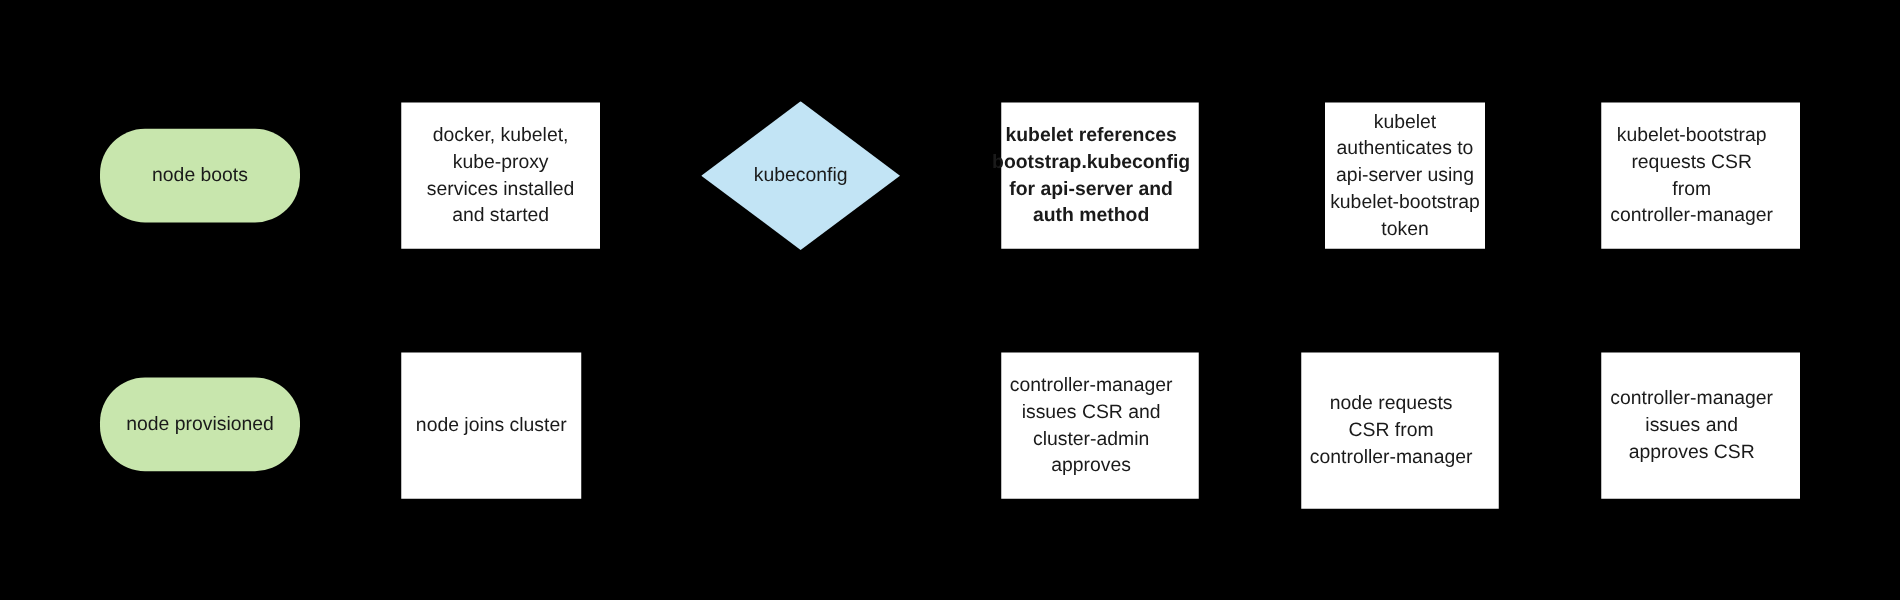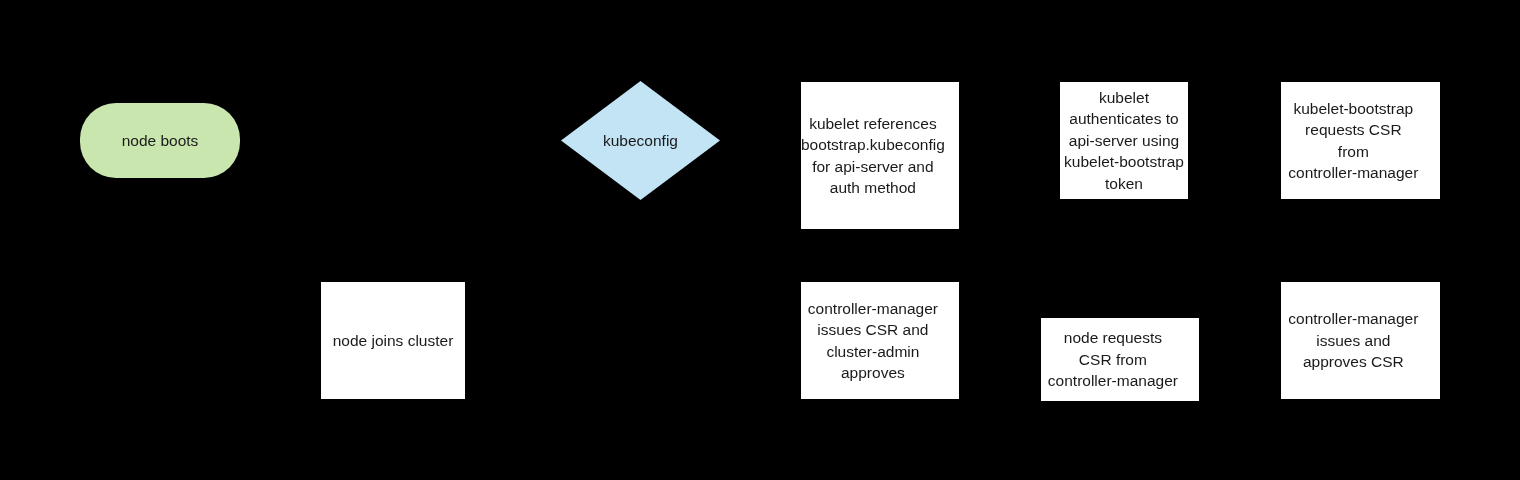--- a/index.html
+++ b/index.html
@@ -68,29 +68,35 @@
 </style>
 </head>
 <body>
 
 <div id="canvas">
 
   <div class="node terminator" style="left:80px; top:103px; width:160px; height:75px;">
     <span class="label">node boots</span>
   </div>
 
+  <div class="node process" style="left:321px; top:82px; width:159px; height:117px;">
+    <span class="label">docker, kubelet,
+kube-proxy
+services installed
+and started</span>
+  </div>
 
   <div class="node decision" style="left:561px; top:81px; width:159px; height:119px;">
     <svg class="diamond-shape" viewBox="0 0 159 119" preserveAspectRatio="none">
       <polygon points="79.5,0 159,59.5 79.5,119 0,59.5" fill="#c2e4f5"></polygon>
     </svg>
     <span class="label">kubeconfig</span>
   </div>
 
-  <div class="node process overflow" style="left:801px; top:82px; width:158px; height:147px;">
+  <div class="node process overflow" style="left:801px; top:82px; width:158px; height:117px;font-weight:bold;">
     <span class="label">kubelet references
 bootstrap.kubeconfig
 for api-server and
 auth method</span>
   </div>
 
   <div class="node process" style="left:1041px; top:82px; width:128px; height:117px;margin-left:19px;">
     <span class="label">kubelet
 authenticates to
 api-server using
@@ -98,34 +104,37 @@
 token</span>
   </div>
 
   <div class="node process overflow" style="left:1281px; top:82px; width:159px; height:117px;">
     <span class="label">kubelet-bootstrap
 requests CSR
 from
 controller-manager</span>
   </div>
 
+  <div class="node terminator" style="left:80px; top:302px; width:160px; height:75px;">
+    <span class="label">node provisioned</span>
+  </div>
 
   <div class="node process" style="left:321px; top:282px; width:144px; height:117px;">
     <span class="label">node joins cluster</span>
   </div>
 
 
   <div class="node process overflow" style="left:801px; top:282px; width:158px; height:117px;">
     <span class="label">controller-manager
 issues CSR and
 cluster-admin
 approves</span>
   </div>
 
-  <div class="node process overflow" style="left:1041px; top:282px; width:158px; height:83px;margin-top:36px;">
+  <div class="node process overflow" style="left:1041px; top:282px; width:158px; height:125px;">
     <span class="label">node requests
 CSR from
 controller-manager</span>
   </div>
 
   <div class="node process overflow" style="left:1281px; top:282px; width:159px; height:117px;">
     <span class="label">controller-manager
 issues and
 approves CSR</span>
   </div>

